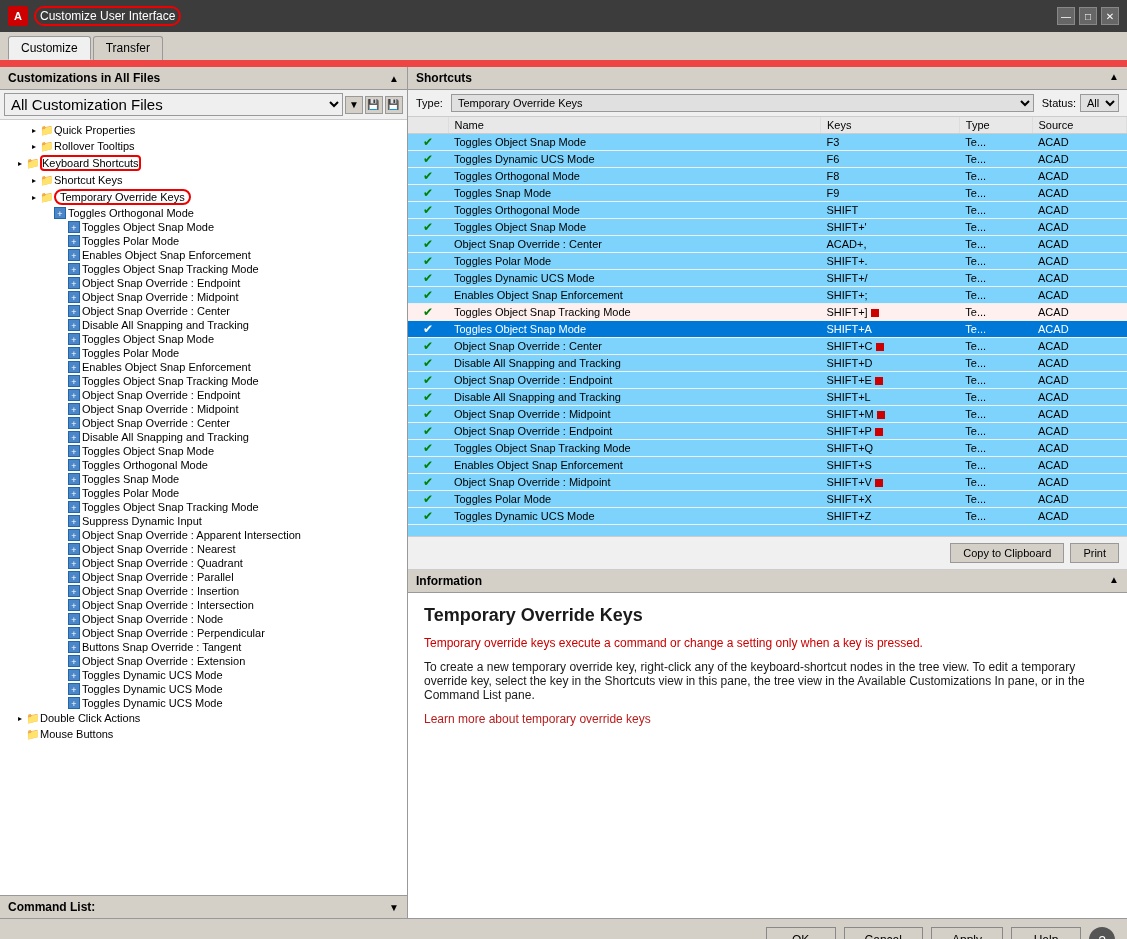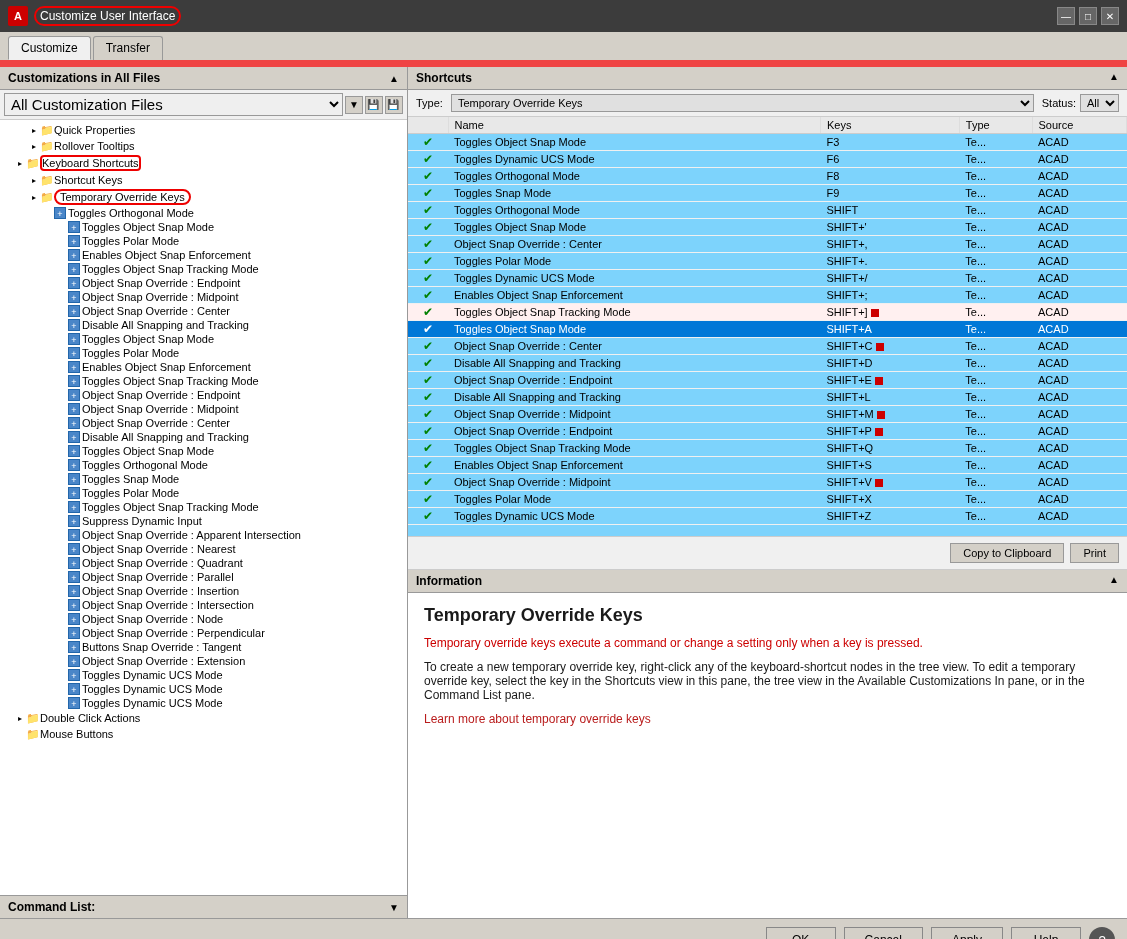--- a/index.html
+++ b/index.html
@@ -665,21 +665,21 @@
                 <tr>
                   <td style="text-align: center;"><span class="check-icon">✔</span></td>
                   <td>Toggles Object Snap Mode</td>
                   <td>SHIFT+'</td>
                   <td>Te...</td>
                   <td>ACAD</td>
                 </tr>
                 <tr>
                   <td style="text-align: center;"><span class="check-icon">✔</span></td>
                   <td>Object Snap Override : Center</td>
-                  <td>SHIFT+,</td>
+                  <td>ACAD+,</td>
                   <td>Te...</td>
                   <td>ACAD</td>
                 </tr>
                 <tr>
                   <td style="text-align: center;"><span class="check-icon">✔</span></td>
                   <td>Toggles Polar Mode</td>
                   <td>SHIFT+.</td>
                   <td>Te...</td>
                   <td>ACAD</td>
                 </tr>

